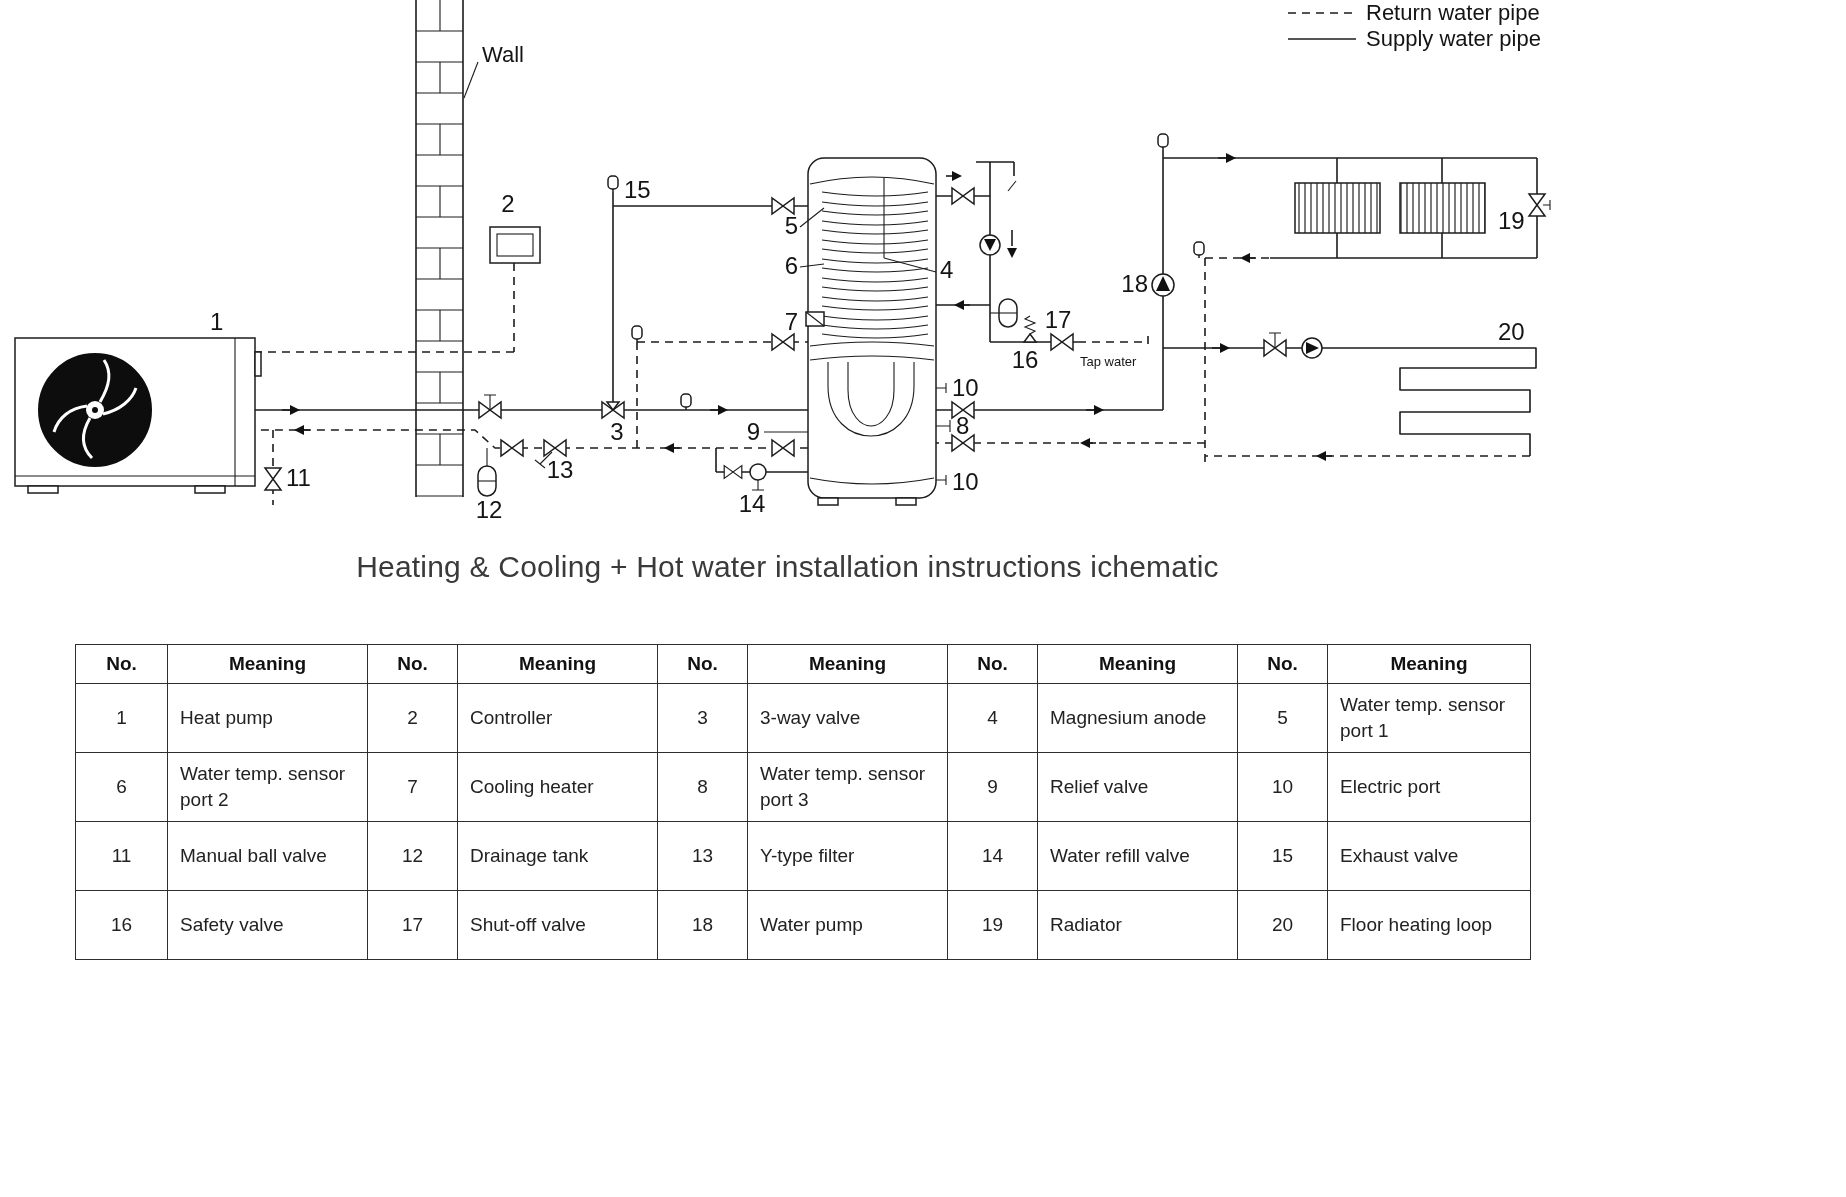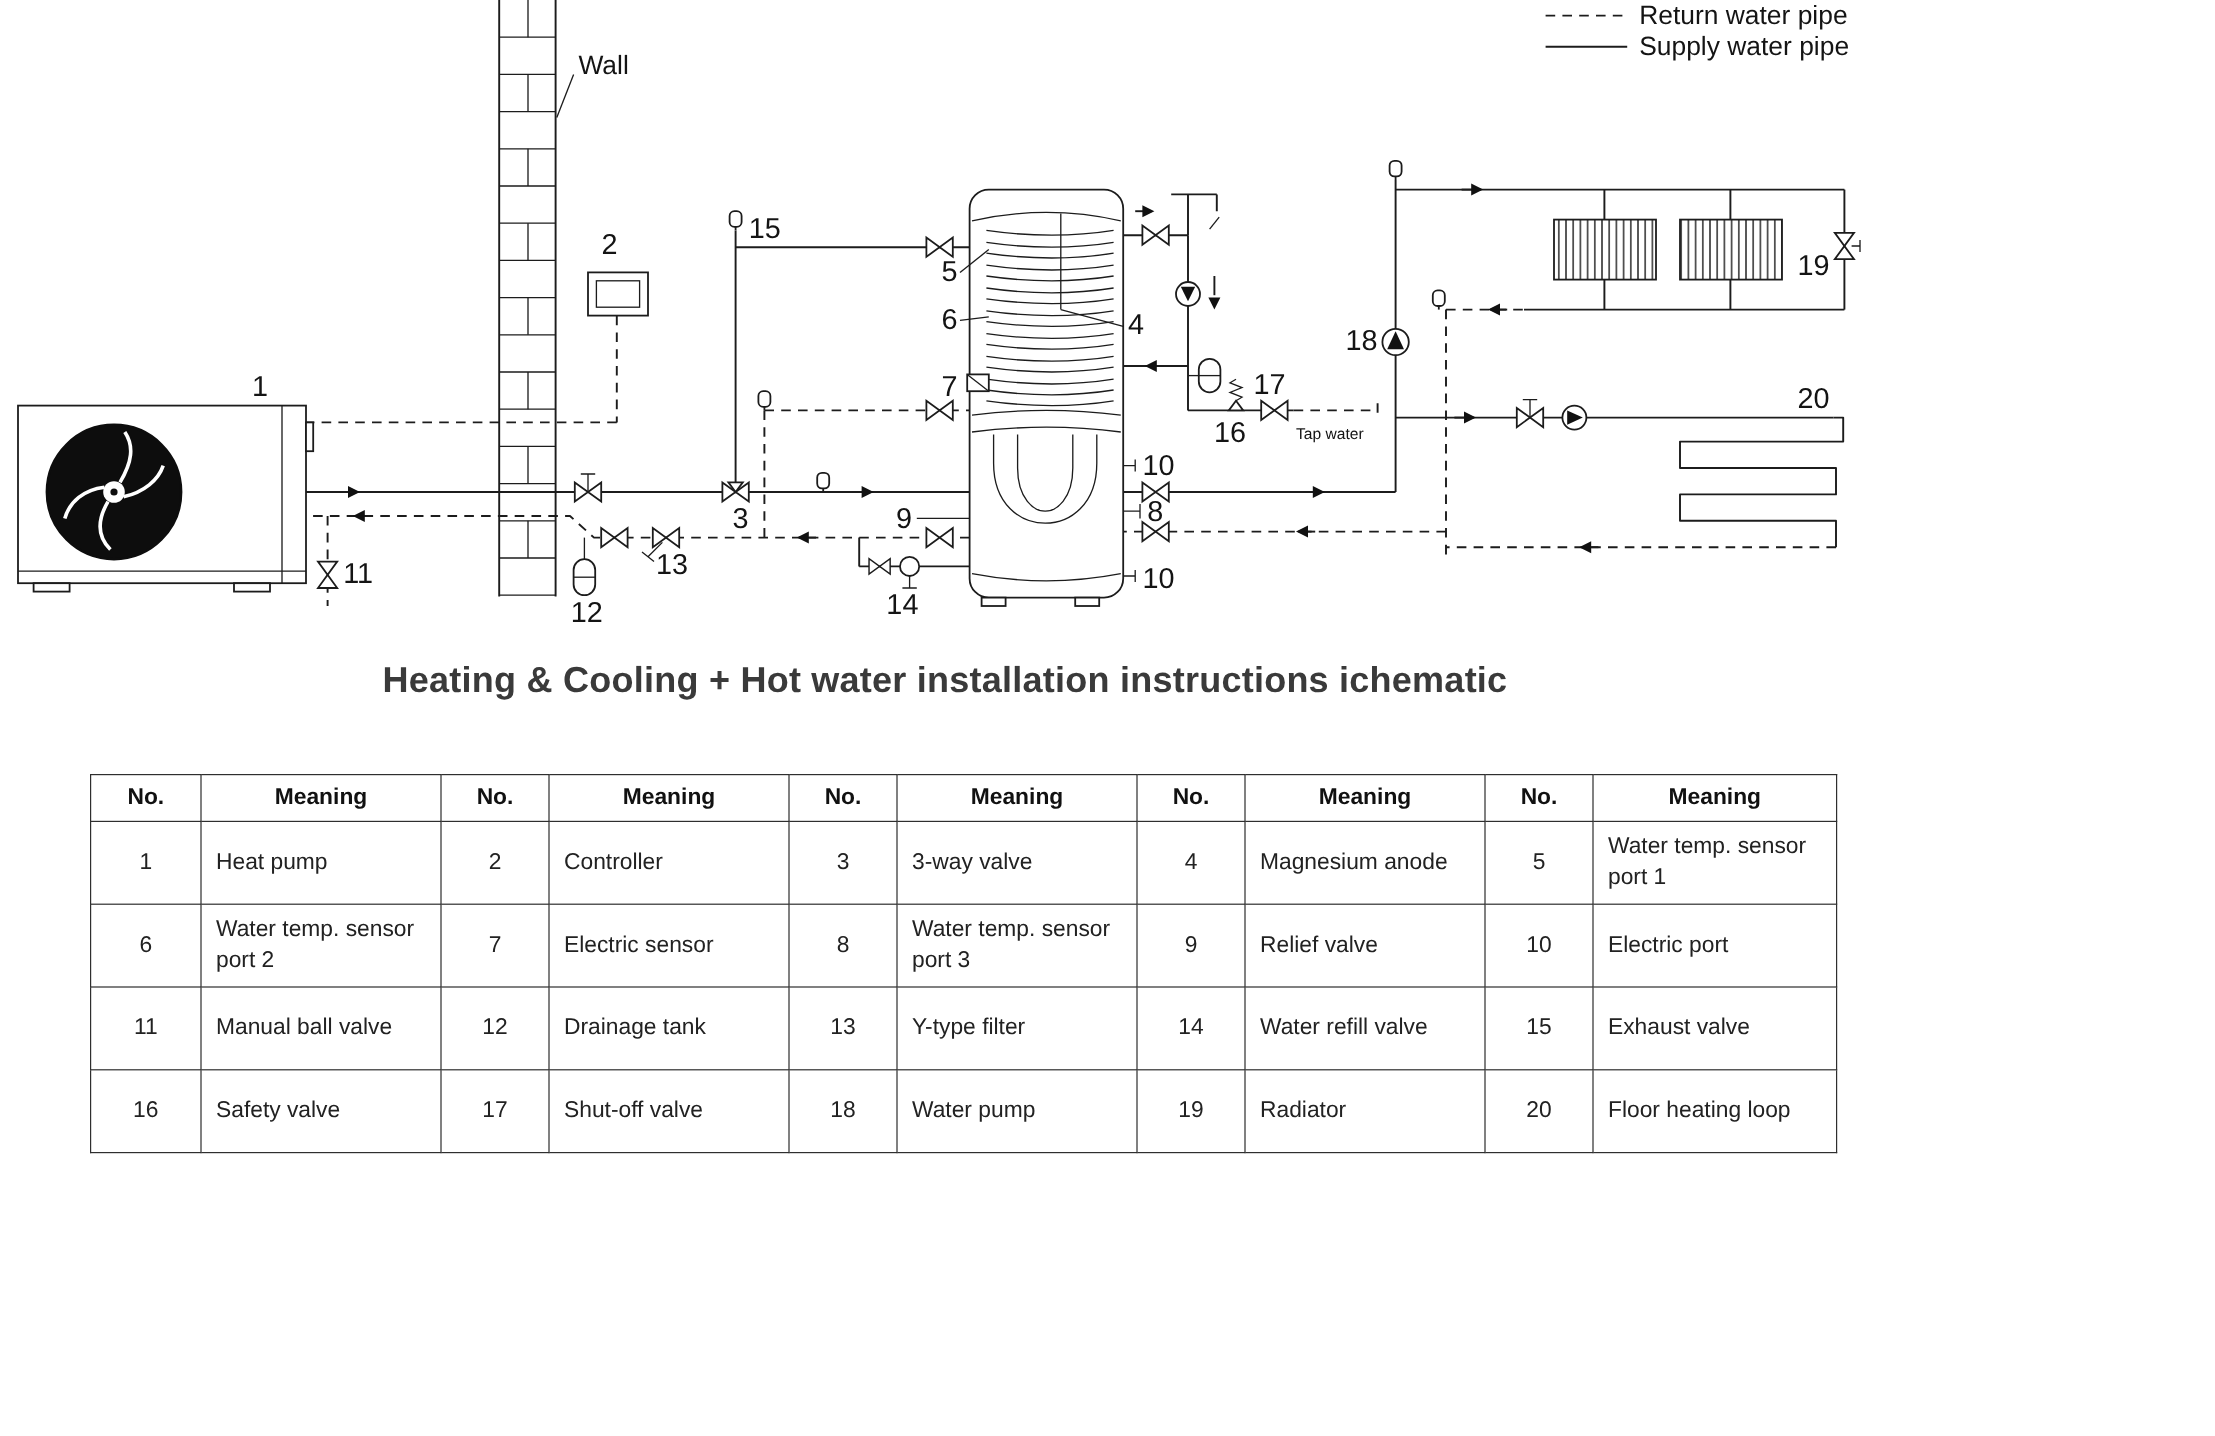--- a/index.html
+++ b/index.html
@@ -7,21 +7,21 @@
   .page{position:relative;width:1846px;height:1197px;background:#fff;}
   svg text{font-family:"Liberation Sans",sans-serif;}
   .pipe{stroke:#1c1c1c;stroke-width:1.6;fill:none;stroke-linejoin:round;}
   .pipe-d{stroke:#1c1c1c;stroke-width:1.6;fill:none;stroke-dasharray:8 6;stroke-linejoin:round;}
   .thin{stroke:#1c1c1c;stroke-width:1.1;fill:none;}
   .sym{fill:#fff;stroke:#1c1c1c;stroke-width:1.5;}
   .symf{fill:#111;stroke:none;}
   .lbl{font-size:24px;fill:#141414;}
   .lgd{font-size:22px;fill:#141414;}
   .small{font-size:13px;fill:#141414;}
-  .title{width:1575px;margin:16px 0 0 0;text-align:center;font-size:30px;font-weight:700;color:#3a3a3a;letter-spacing:.2px;}
+  .title{width:1575px;margin:16px 0 0 0;text-align:center;font-size:30px;font-weight:400;color:#3a3a3a;letter-spacing:.2px;}
   table.legend{border-collapse:collapse;margin:60px 0 0 75px;table-layout:fixed;}
   table.legend th,table.legend td{border:1.5px solid #2e2e2e;font-size:19px;}
   table.legend th{height:36px;font-weight:700;text-align:center;color:#111;}
   table.legend td{height:66px;color:#222;line-height:1.35;}
   td.no-col{text-align:center;}
   td.meaning-col{text-align:left;padding:0 10px 0 12px;}
 </style>
 </head>
 <body>
 
@@ -309,21 +309,21 @@
           <td class="meaning-col">3-way valve</td>
           <td class="no-col">4</td>
           <td class="meaning-col">Magnesium anode</td>
           <td class="no-col">5</td>
           <td class="meaning-col">Water temp. sensor port 1</td>
         </tr>
         <tr>
           <td class="no-col">6</td>
           <td class="meaning-col">Water temp. sensor port 2</td>
           <td class="no-col">7</td>
-          <td class="meaning-col">Electric sensor</td>
+          <td class="meaning-col">Cooling heater</td>
           <td class="no-col">8</td>
           <td class="meaning-col">Water temp. sensor port 3</td>
           <td class="no-col">9</td>
           <td class="meaning-col">Relief valve</td>
           <td class="no-col">10</td>
           <td class="meaning-col">Electric port</td>
         </tr>
         <tr>
           <td class="no-col">11</td>
           <td class="meaning-col">Manual ball valve</td>

